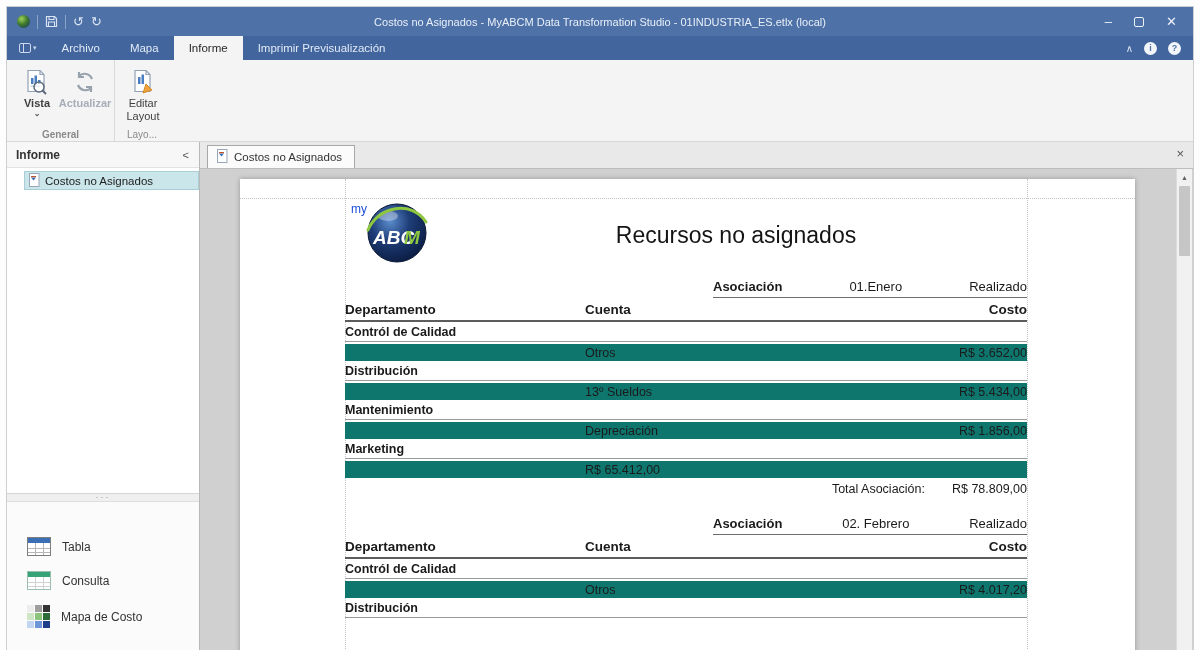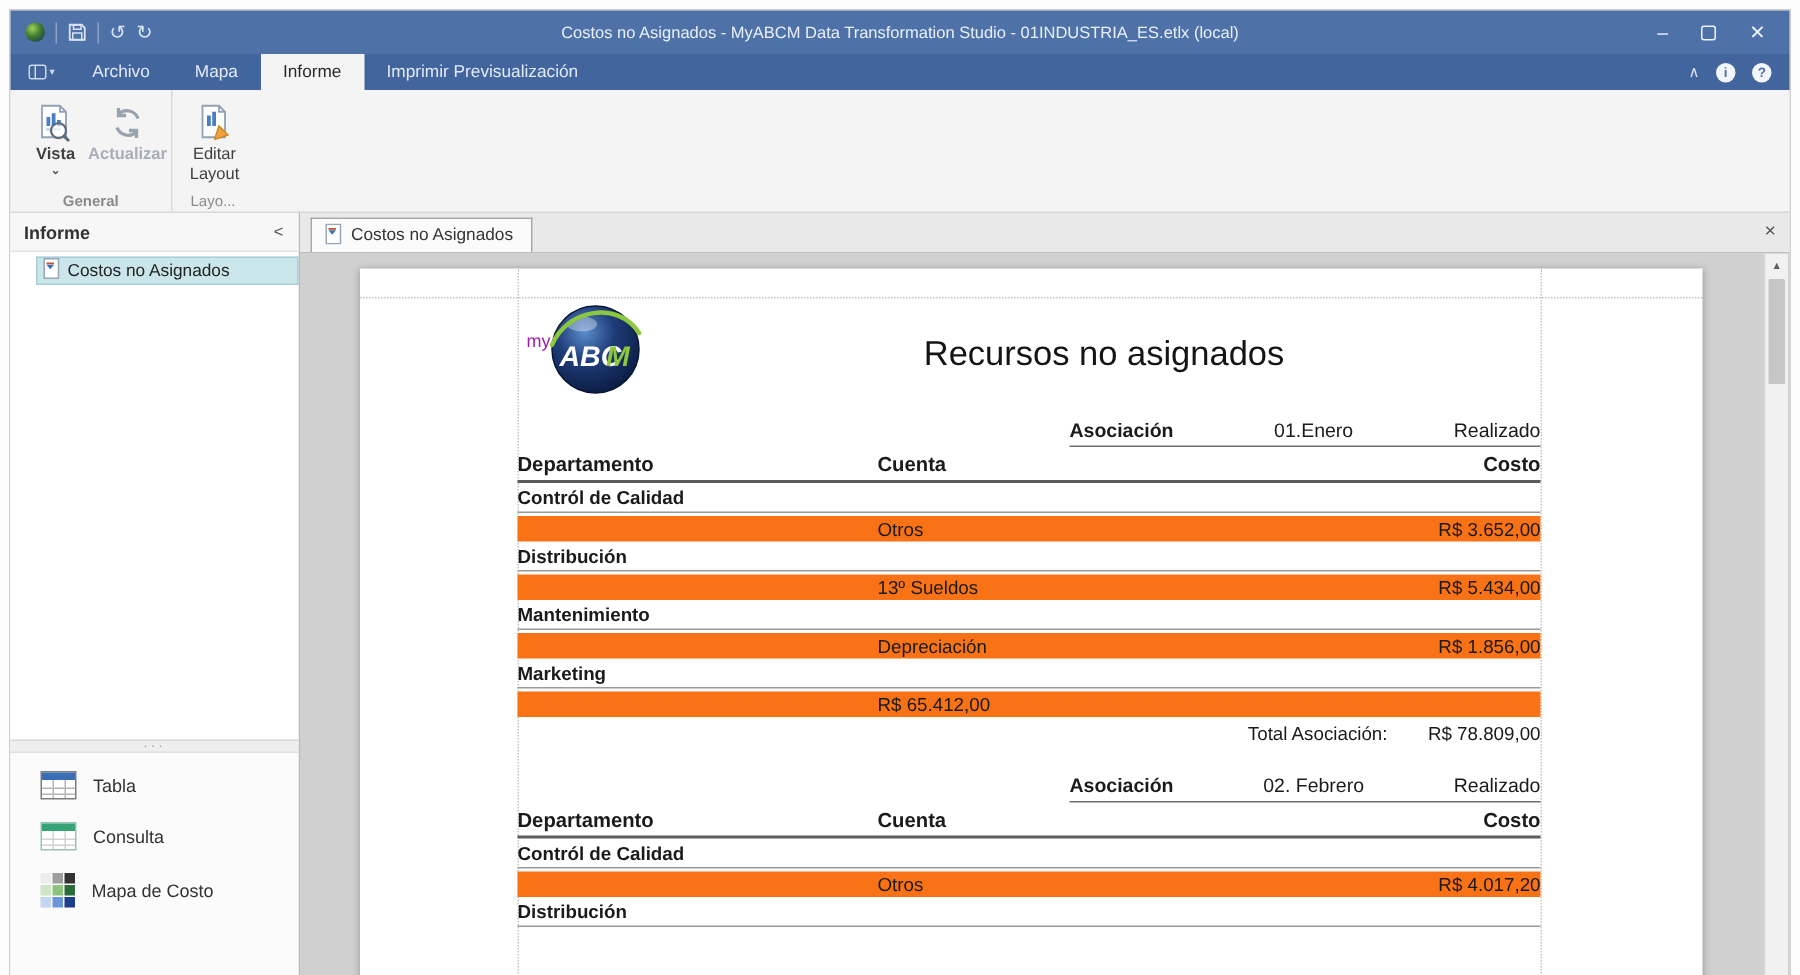--- a/index.html
+++ b/index.html
@@ -52,21 +52,21 @@
   
   .sidebar { width:193px; border-right:1px solid #b9b9b9; background:#fff; display:flex; flex-direction:column; }
   .sb-header { height:26px; display:flex; align-items:center; justify-content:space-between;
     padding:0 10px 0 9px; font-size:12px; font-weight:bold; color:#333; background:#f7f7f7; border-bottom:1px solid #e3e3e3; }
   .sb-collapse { font-size:11px; color:#555; font-weight:normal; }
   .tree { height:326px; background:#fff; padding-top:3px; border-bottom:1px solid #d6d6d6; }
   .tree-item { margin-left:17px; height:19px; display:flex; align-items:center; gap:5px;
     background:#cbe6ea; border:1px solid #a9ced6; padding-left:3px; font-size:11.5px; color:#222; }
   .splitter { height:8px; background:#efefef; border-bottom:1px solid #dedede; text-align:center;
     font-size:9px; line-height:6px; color:#9a9a9a; letter-spacing:2px; }
-  .tools { flex:1; background:#fbfbfb; padding:12px 0 0 20px; display:flex; flex-direction:column; gap:15px; }
+  .tools { flex:1; background:#fbfbfb; padding:12px 0 0 20px; display:flex; flex-direction:column; gap:15px;justify-content:center; }
   .tool-item { display:flex; align-items:center; gap:11px; font-size:12px; color:#333; cursor:default; }
 
   
   .ico-table { width:24px; height:19px; border:1px solid #7d7d7d; background:#fff; position:relative; }
   .ico-table::before { content:""; position:absolute; left:0; right:0; top:0; height:5px; background:#3a6fb5; }
   .ico-table::after { content:""; position:absolute; left:7px; top:5px; bottom:0; width:1px; background:#b5b5b5;
     box-shadow:8px 0 0 #b5b5b5, 0 4px 0 16px #b5b5b500; }
   .ico-table .hline { position:absolute; left:0; right:0; top:10px; height:1px; background:#b5b5b5; box-shadow:0 4px 0 #b5b5b5; }
   .ico-query { width:24px; height:19px; border:1px solid #9bbfae; background:#fff; position:relative; }
   .ico-query::before { content:""; position:absolute; left:0; right:0; top:0; height:5px; background:#36a376; }
@@ -90,34 +90,34 @@
   .rcontent { position:absolute; left:105px; top:19px; width:682px; }
 
   
   .vscroll { position:absolute; right:1px; top:0; bottom:0; width:16px; background:#f1f1f1; border-left:1px solid #dcdcdc; }
   .vscroll .up { height:16px; display:flex; align-items:center; justify-content:center; font-size:7px; color:#606060; }
   .vscroll .thumb { margin:1px 2px 0; height:70px; background:#c6c6c6; border-radius:1px; }
 
   
   .rep-header { position:relative; height:77px; }
   .logo-wrap { position:absolute; left:6px; top:2px; width:84px; height:66px; }
-  .logo-my { position:absolute; left:0; top:20px; font-size:12px; color:#a21caf; }
+  .logo-my { position:absolute; left:0; top:2px; font-size:12px; color:#1d4ed8; }
   .logo-sphere { position:absolute; left:15px; top:0; }
   .rep-title { margin-left:100px; text-align:center; padding-top:24px; font-size:23px; color:#141414; }
 
   .section { margin-top:2px; }
   .section + .section { margin-top:16px; }
   .assoc-row { margin-left:368px; display:flex; justify-content:space-between; align-items:baseline;
     border-bottom:1px solid #6e6e6e; padding:2px 0 3px; font-size:13px; color:#1a1a1a; }
   .assoc-label { font-weight:bold; }
   .cols-row { display:flex; font-size:13.5px; font-weight:bold; color:#1a1a1a; padding:4px 0 3px; border-bottom:2px solid #5c5c5c; }
   .col-dept { width:240px; }
   .col-cuenta { flex:1; }
   .dept-row { font-size:12.5px; color:#1a1a1a; padding:3px 0 2px; border-bottom:1px solid #9a9a9a;font-weight:bold; }
-  .detail-row { display:flex; background:#f97316; font-size:12.5px; color:#1a1a1a; padding:2px 0 1px; margin-top:2px; }
+  .detail-row { display:flex; background:#0f766e; font-size:12.5px; color:#1a1a1a; padding:2px 0 1px; margin-top:2px; }
   .d-spacer { width:240px; }
   .d-cuenta { flex:1; }
   .total-row { display:flex; justify-content:flex-end; gap:14px; font-size:12.5px; color:#1a1a1a; padding:4px 0 2px; }
   .t-value { min-width:88px; text-align:right; }
 </style>
 </head>
 <body>
 
 <div class="window">
 

